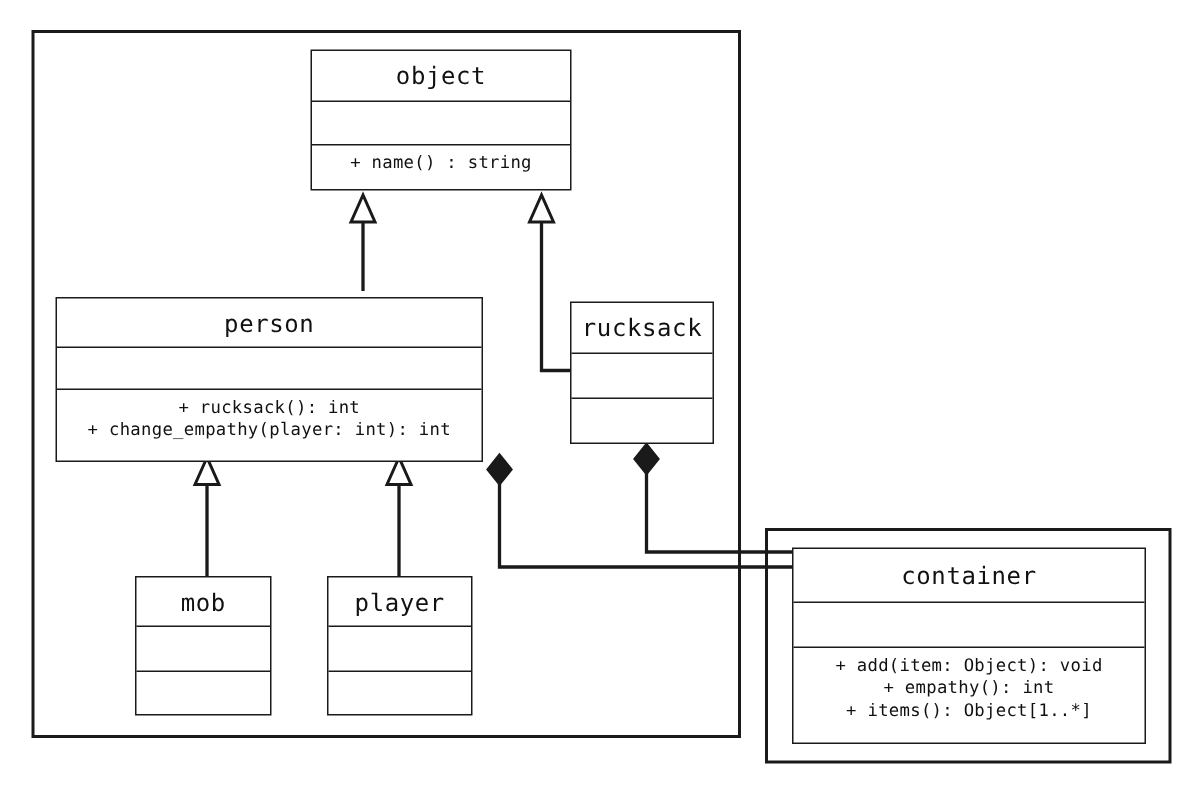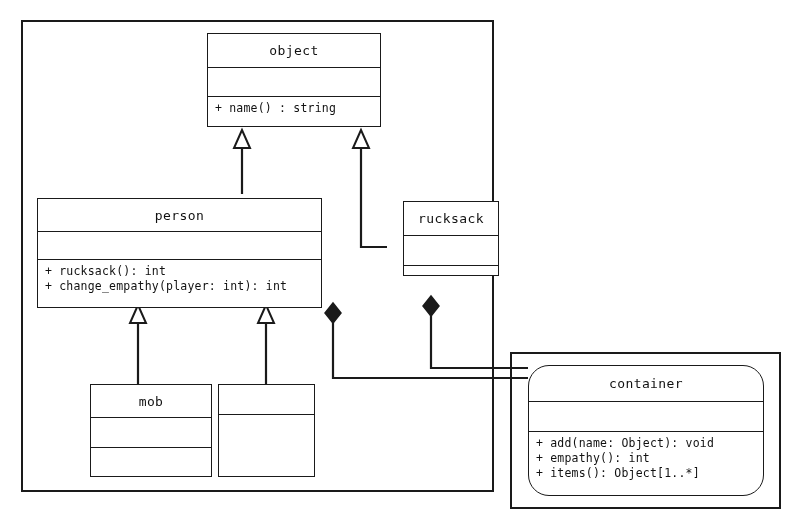--- a/index.html
+++ b/index.html
@@ -39,42 +39,42 @@
     display: flex;
     flex-direction: column;
     z-index: 5;
   }
   .uml-name {
     display: flex;
     align-items: center;
     justify-content: center;
     border-bottom: 1.5px solid #1a1a1a;
     box-sizing: border-box;
-    font-size: 13px;
+    font-size: 16px;
     color: #111111;
     letter-spacing: 0.4px;
     white-space: nowrap;
   }
   .uml-attrs {
     border-bottom: 1.5px solid #1a1a1a;
     box-sizing: border-box;
     padding: 3px 7px;
   }
   .uml-ops {
     box-sizing: border-box;
     padding: 4px 7px 3px 7px;
   }
   .member {
     font-size: 11.5px;
     color: #111111;
     line-height: 15px;
     white-space: nowrap;
     letter-spacing: 0.2px;
   }
-  .uml-attrs .member, .uml-ops .member { display: block; }
+  .uml-attrs .member, .uml-ops .member { display: block; text-align: center; }
 </style>
 </head>
 <body>
 
 <div id="canvas">
 
   <div class="frame" id="frame-0" style="left: 21px; top: 20px; width: 473px; height: 472px; border-color: rgb(26, 26, 26);"></div>
   <div class="frame" id="frame-1" style="left: 510px; top: 352px; width: 271px; height: 157px; border-color: rgb(26, 26, 26);"></div>
 
   <svg class="layer" id="connectors" viewBox="0 0 800 531" xmlns="http://www.w3.org/2000/svg">
@@ -125,37 +125,38 @@
         </div>
       </div>
       <div class="umlclass" style="left: 37px; top: 198px; width: 285px; height: 110px; border-color: rgb(26, 26, 26);">
         <div class="uml-name" style="height: 33px; border-bottom-color: rgb(26, 26, 26);">person</div>
         <div class="uml-attrs" style="height: 28px; border-bottom-color: rgb(26, 26, 26);"></div>
         <div class="uml-ops" style="flex: 1 1 auto;">
           <span class="member">+ rucksack(): int</span>
           <span class="member">+ change_empathy(player: int): int</span>
         </div>
       </div>
-      <div class="umlclass" style="left: 403px; top: 201px; width: 96px; height: 75px; border-color: rgb(26, 26, 26);">
+      <div class="umlclass" style="left: 380px; top: 201px; width: 96px; height: 95px; border-color: rgb(26, 26, 26);">
         <div class="uml-name" style="height: 34px; border-bottom-color: rgb(26, 26, 26);">rucksack</div>
         <div class="uml-attrs" style="height: 30px; border-bottom-color: rgb(26, 26, 26);"></div>
         <div class="uml-ops" style="flex: 1 1 auto;"></div>
       </div>
-      <div class="umlclass" style="left: 90px; top: 384px; width: 122px; height: 93px; border-color: rgb(26, 26, 26);">
+      <div class="umlclass" style="left: 90px; top: 384px; width: 91px; height: 93px; border-color: rgb(26, 26, 26);">
         <div class="uml-name" style="height: 33px; border-bottom-color: rgb(26, 26, 26);">mob</div>
         <div class="uml-attrs" style="height: 30px; border-bottom-color: rgb(26, 26, 26);"></div>
         <div class="uml-ops" style="flex: 1 1 auto;"></div>
       </div>
       <div class="umlclass" style="left: 218px; top: 384px; width: 97px; height: 93px; border-color: rgb(26, 26, 26);">
+        <div class="uml-name" style="height: 33px; border-bottom-color: rgb(26, 26, 26);">player</div>
         <div class="uml-attrs" style="height: 30px; border-bottom-color: rgb(26, 26, 26);"></div>
         <div class="uml-ops" style="flex: 1 1 auto;"></div>
       </div>
-      <div class="umlclass" style="left: 528px; top: 365px; width: 236px; height: 131px; border-color: rgb(26, 26, 26); border-radius: 21px;">
+      <div class="umlclass" style="left: 528px; top: 365px; width: 236px; height: 131px; border-color: rgb(26, 26, 26);">
         <div class="uml-name" style="height: 36px; border-bottom-color: rgb(26, 26, 26);">container</div>
         <div class="uml-attrs" style="height: 30px; border-bottom-color: rgb(26, 26, 26);"></div>
         <div class="uml-ops" style="flex: 1 1 auto;">
-          <span class="member">+ add(name: Object): void</span>
+          <span class="member">+ add(item: Object): void</span>
           <span class="member">+ empathy(): int</span>
           <span class="member">+ items(): Object[1..*]</span>
         </div>
       </div>
     </div>
 </div>
 
 </body></html>

